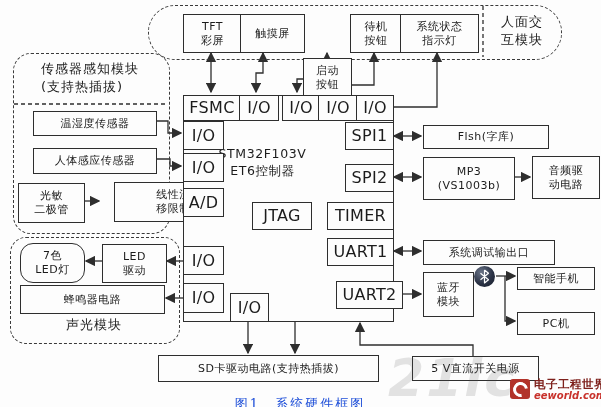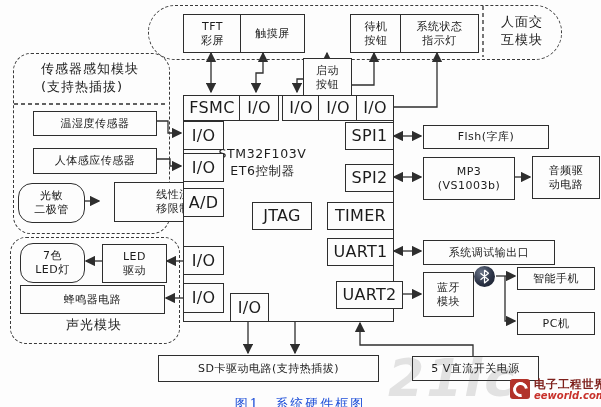--- a/index.html
+++ b/index.html
@@ -127,21 +127,21 @@
   <div class="bx" style="left:240px;top:14px;width:63px;height:37px;">触摸屏</div>
   <div class="bx" style="left:303px;top:14px;width:47px;height:37px;margin-top:44px;">启动
 按钮</div>
   <div class="bx" style="left:350px;top:14px;width:50px;height:37px;">待机
 按钮</div>
   <div class="bx" style="left:400px;top:14px;width:77px;height:37px;">系统状态
 指示灯</div>
 
   <div class="bx" style="left:33px;top:111px;width:122px;height:23px;">温湿度传感器</div>
   <div class="bx" style="left:33px;top:148px;width:122px;height:24px;">人体感应传感器</div>
-  <div class="bx" style="left:18px;top:183px;width:65px;height:38px;border-radius:14px;">光敏
+  <div class="bx" style="left:18px;top:183px;width:65px;height:38px;">光敏
 二极管</div>
   <div class="bx" style="left:114px;top:182px;width:61px;height:38px;padding-left:28px;">线性漂
 移限制</div>
 
   <div class="bx" style="left:20px;top:243px;width:63px;height:38px;border-radius:13px;">7色
 LED灯</div>
   <div class="bx" style="left:102px;top:244px;width:63px;height:37px;">LED
 驱动</div>
   <div class="bx" style="left:20px;top:285px;width:143px;height:27px;">蜂鸣器电路</div>
 

